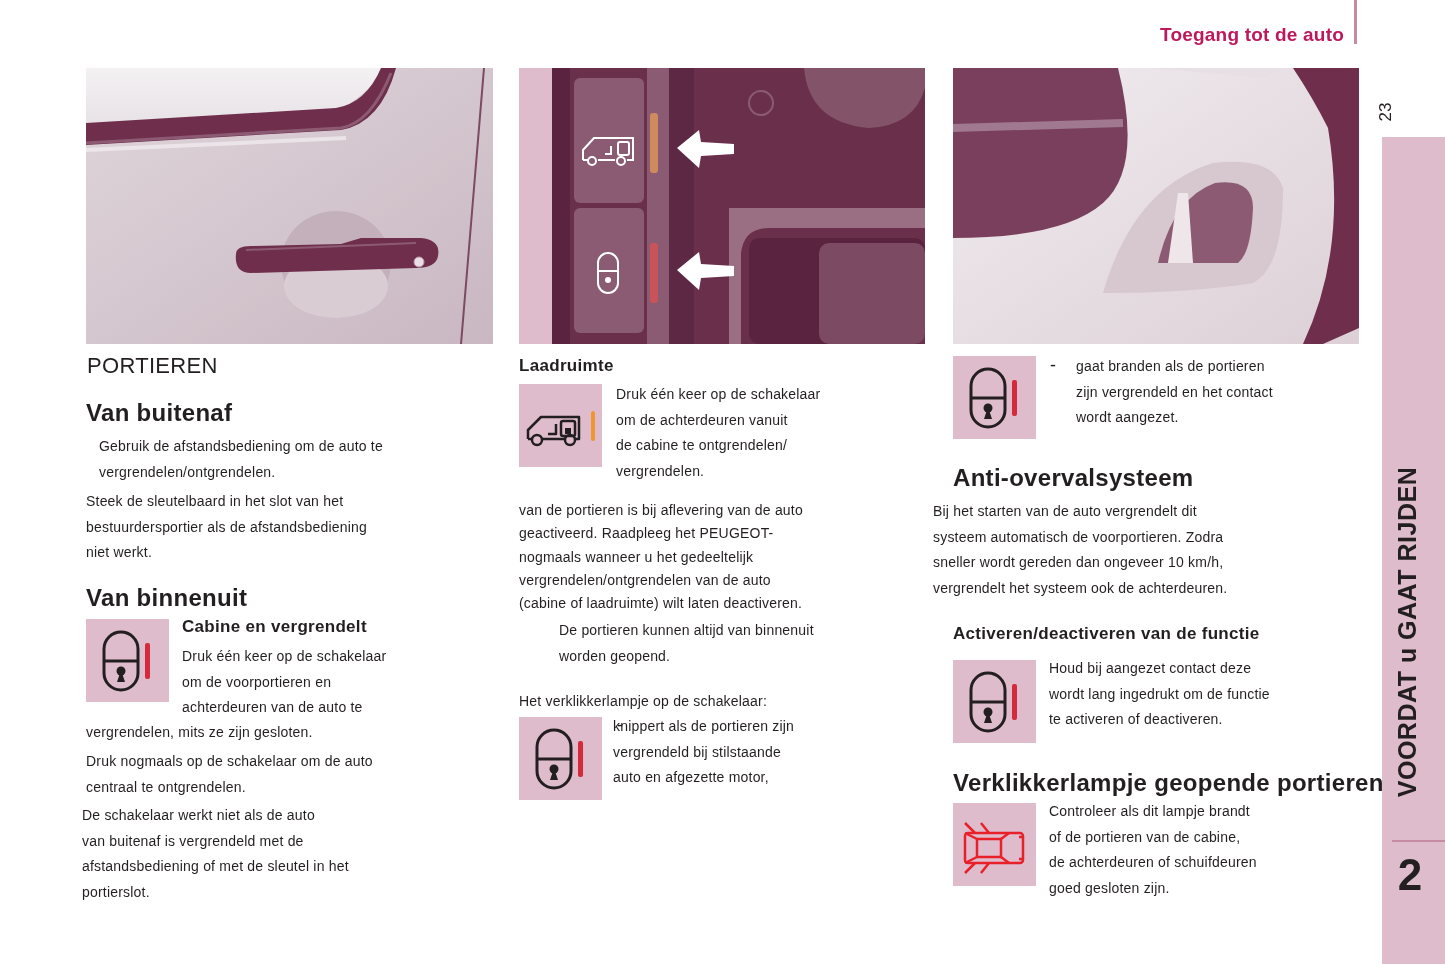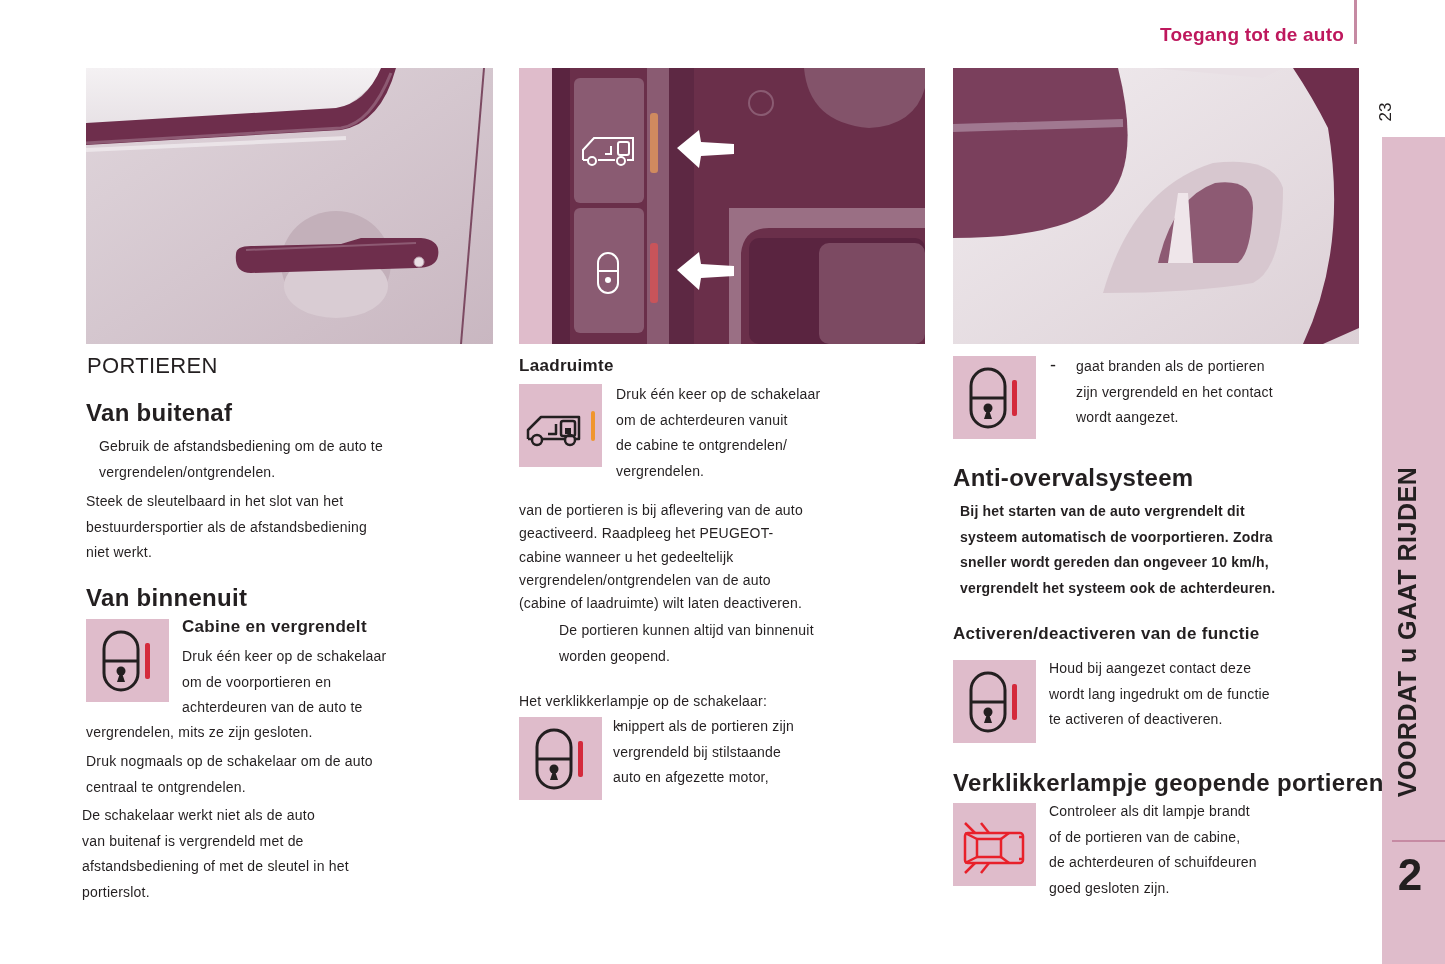--- a/index.html
+++ b/index.html
@@ -177,21 +177,21 @@
 <p class="p" style="left:616px;top:382px;">
   <span>Druk één keer op de schakelaar</span><br>
   <span>om de achterdeuren vanuit</span><br>
   <span>de cabine te ontgrendelen/</span><br>
   <span>vergrendelen.</span>
 </p>
 <p class="p" style="left:519px;top:476px;line-height:23.2px;">
   <br>
   <span>van de portieren is bij aflevering van de auto</span><br>
   <span>geactiveerd. Raadpleeg het PEUGEOT-</span><br>
-  <span>cabine wanneer u het gedeeltelijk</span><br>
+  <span>nogmaals wanneer u het gedeeltelijk</span><br>
   <span>vergrendelen/ontgrendelen van de auto</span><br>
   <span>(cabine of laadruimte) wilt laten deactiveren.</span>
 </p>
 <p class="p" style="left:519px;top:618px;margin-left:40px;">
   <span>De portieren kunnen altijd van binnenuit</span><br>
   <span>worden geopend.</span>
 </p>
 <p class="p" style="left:519px;top:689px;">Het verklikkerlampje op de schakelaar:</p>
 <div class="icon-box" style="left:519px;top:717px;">
   <svg width="83" height="83" viewBox="0 0 83 83">
@@ -218,21 +218,21 @@
     <rect x="59" y="24" width="5" height="36" rx="2" fill="#d42a3c"></rect>
   </svg>
 </div>
 <div class="dash" style="left:1050px;top:355px;">-</div>
 <p class="p" style="left:1076px;top:354px;">
   <span>gaat branden als de portieren</span><br>
   <span>zijn vergrendeld en het contact</span><br>
   <span>wordt aangezet.</span>
 </p>
 <div class="h2" style="left:953px;top:464px;">Anti-overvalsysteem</div>
-<p class="p" style="left:960px;top:499px;font-weight:bold;">
+<p class="p" style="left:933px;top:499px;">
   <span>Bij het starten van de auto vergrendelt dit</span><br>
   <span>systeem automatisch de voorportieren. Zodra</span><br>
   <span>sneller wordt gereden dan ongeveer 10 km/h,</span><br>
   <span>vergrendelt het systeem ook de achterdeuren.</span>
 </p>
 <div class="h3" style="left:953px;top:624px;">Activeren/deactiveren van de functie</div>
 <div class="icon-box" style="left:953px;top:660px;">
   <svg width="83" height="83" viewBox="0 0 83 83">
     <rect x="18" y="13" width="34" height="58" rx="17" fill="none" stroke="#231f20" stroke-width="3"></rect>
     <line x1="18" y1="42" x2="52" y2="42" stroke="#231f20" stroke-width="3"></line>

